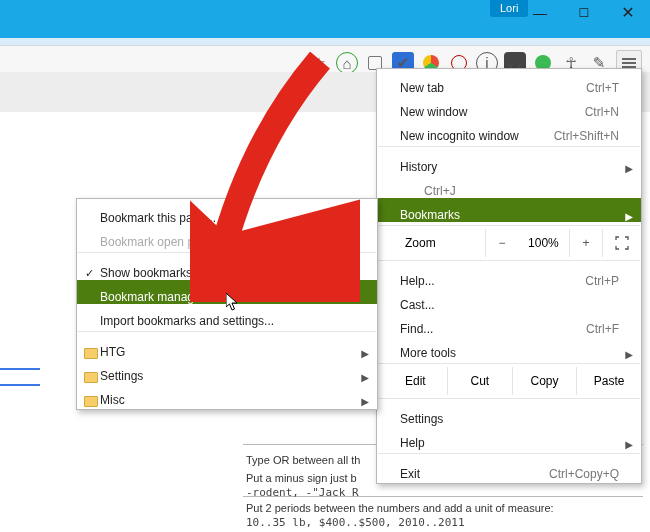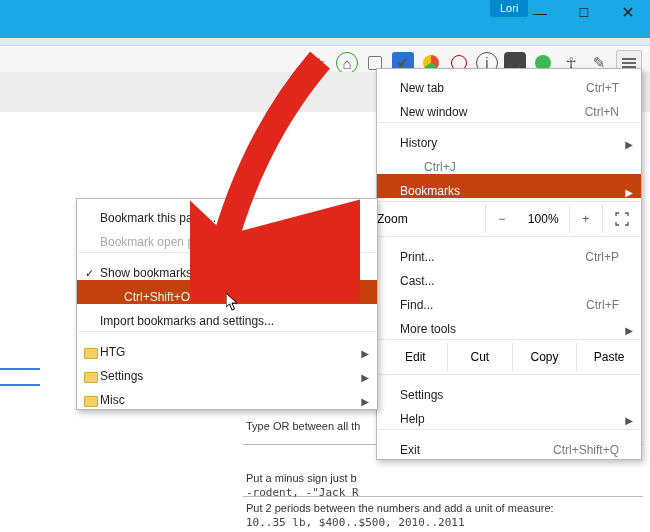--- a/index.html
+++ b/index.html
@@ -78,31 +78,31 @@
     position:absolute; background:#fff; border:1px solid #b8b8b8; box-shadow: 2px 3px 6px rgba(0,0,0,0.25);
     padding:2px 0;
   }
   .mi {
     display:flex; align-items:flex-end; height:24px; padding:0 22px 0 23px;
     color:#222; position:relative; white-space:nowrap;
   }
   .mi .lbl{ flex:1; }
   .mi .sc{ color:#777; font-size:12px; margin-left:24px;}
   .mi.disabled{ color:#aaa;} .mi.disabled .sc{color:#bbb;}
-  .mi.hl{ background:#c2410c; color:#fff;} .mi.hl .sc{color:#f0f0f0;}
+  .mi.hl{ background:#4d7c0f; color:#fff;} .mi.hl .sc{color:#f0f0f0;}
   .mi .arrow{ position:absolute; right:8px; font-size:10px; color:#555;}
   .mi.hl .arrow{color:#fff;}
   .mi .chk{ position:absolute; left:8px; font-size:11px;}
   .sep{ height:1px; background:#e6e6e6; margin:3px 1px;}
   .folder-ic{
     position:absolute; left:7px; width:14px; height:11px;
     background:#f6cf6a; border:1px solid #d4a83f; border-radius:1px;
   }
   .zoom-row{ display:flex; align-items:center; height:28px;}
-  .zoom-row .lbl{ width:110px;}
+  .zoom-row .lbl{ padding-left:28px; width:110px;}
   .zbtn{ width:34px; text-align:center; border-left:1px solid #e4e4e4; height:28px; line-height:28px; color:#555;}
   .zval{ width:52px; text-align:center;}
   .fs-ic{ width:40px; text-align:center; border-left:1px solid #e4e4e4;height:28px; display:flex;align-items:center;justify-content:center;}
   .edit-row{ display:flex; height:28px;}
   .edit-row .lbl{ padding-left:28px; width:70px; line-height:28px;}
   .ebtn{ flex:1; text-align:center; border-left:1px solid #e4e4e4; line-height:28px;}
 
   .main-menu{ left:376px; top:68px; width:266px;}
   .sub-menu{ left:76px; top:198px; width:302px;}
 
@@ -148,38 +148,42 @@
         <div></div>
       </span>
   </div>
 </div>
 
 <div class="grey-band"></div>
 <div class="blue-stripe" style="top:368px"></div>
 <div class="blue-stripe" style="top:384px"></div>
 <div class="bg-rule" style="left:243px;top:444px;width:400px"></div>
 <div class="bg-rule" style="left:243px;top:496px;width:400px"></div>
-<div class="bg-text" style="top:420px">Type OR between all th</div>
+<div class="bg-text" style="top:454px">Type OR between all th</div>
 <div class="bg-text" style="top:472px">
   <span>Put a minus sign just b</span>
   <div class="bg-code">-rodent, -"Jack R</div>
 </div>
 <div class="bg-text" style="top:502px">
   <span>Put 2 periods between the numbers and add a unit of measure:</span>
   <div class="bg-code">10..35 lb, $400..$500, 2010..2011</div>
 </div>
 
 <div class="menu main-menu">
   <div class="mi">
     <span class="lbl">New tab</span>
       <span class="sc">Ctrl+T</span>
   </div>
   <div class="mi">
     <span class="lbl">New window</span>
       <span class="sc">Ctrl+N</span>
+  </div>
+  <div class="mi">
+    <span class="lbl">New incognito window</span>
+      <span class="sc">Ctrl+Shift+N</span>
   </div>
   <div class="sep"></div>
   <div class="mi">
     <span class="lbl">History</span>
       <span class="arrow">▶</span>
   </div>
   <div class="mi">
       <span class="sc">Ctrl+J</span>
   </div>
   <div class="mi hl">
@@ -195,21 +199,21 @@
     <span class="fs-ic">
       <svg width="14" height="14">
           <g stroke="#555" stroke-width="1.3" fill="none">
             <path d="M1 4V1h3M13 4V1h-3M1 10v3h3M13 10v3h-3"></path>
           </g>
         </svg>
     </span>
   </div>
   <div class="sep"></div>
   <div class="mi">
-    <span class="lbl">Print...</span>
+    <span class="lbl">Help...</span>
       <span class="sc">Ctrl+P</span>
   </div>
   <div class="mi">
     <span class="lbl">Cast...</span>
   </div>
   <div class="mi">
     <span class="lbl">Find...</span>
       <span class="sc">Ctrl+F</span>
   </div>
   <div class="mi">
@@ -227,40 +231,41 @@
   <div class="mi">
     <span class="lbl">Settings</span>
   </div>
   <div class="mi">
     <span class="lbl">Help</span>
       <span class="arrow">▶</span>
   </div>
   <div class="sep"></div>
   <div class="mi">
     <span class="lbl">Exit</span>
-      <span class="sc">Ctrl+Shift+Q</span>
+      <span class="sc">Ctrl+Copy+Q</span>
   </div>
 </div>
 
 <div class="menu sub-menu">
   <div class="mi">
     <span class="lbl">Bookmark this page...</span>
       <span class="sc">Ctrl+D</span>
   </div>
   <div class="mi disabled">
     <span class="lbl">Bookmark open pages...</span>
       <span class="sc">Ctrl+Shift+D</span>
   </div>
   <div class="sep"></div>
   <div class="mi">
     <span class="chk">✓</span>
     <span class="lbl">Show bookmarks bar</span>
       <span class="sc">Ctrl+Shift+B</span>
   </div>
   <div class="mi hl">
+    <span class="lbl">Bookmark manager</span>
       <span class="sc">Ctrl+Shift+O</span>
   </div>
   <div class="mi">
     <span class="lbl">Import bookmarks and settings...</span>
   </div>
   <div class="sep"></div>
   <div class="mi">
     <span class="folder-ic"></span>
     <span class="lbl">HTG</span>
       <span class="arrow">▶</span>

